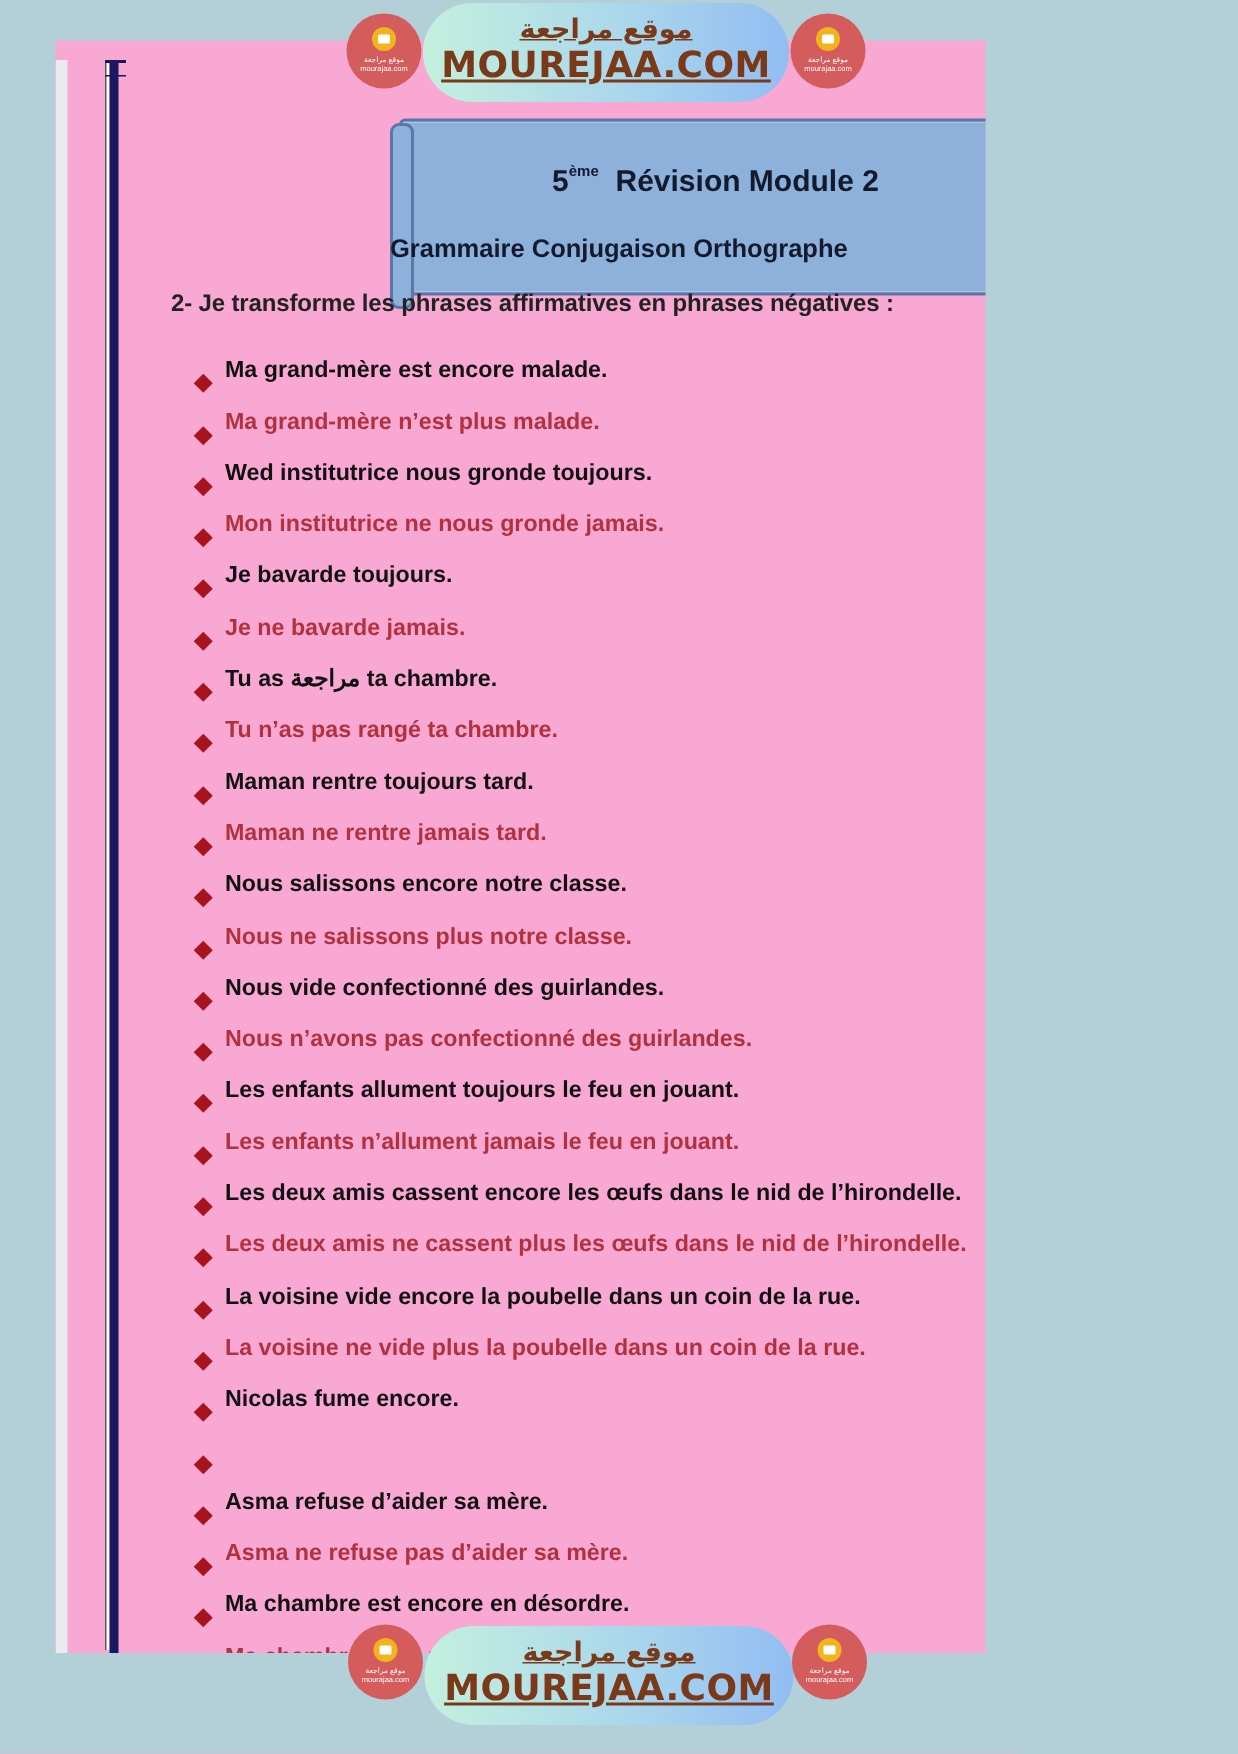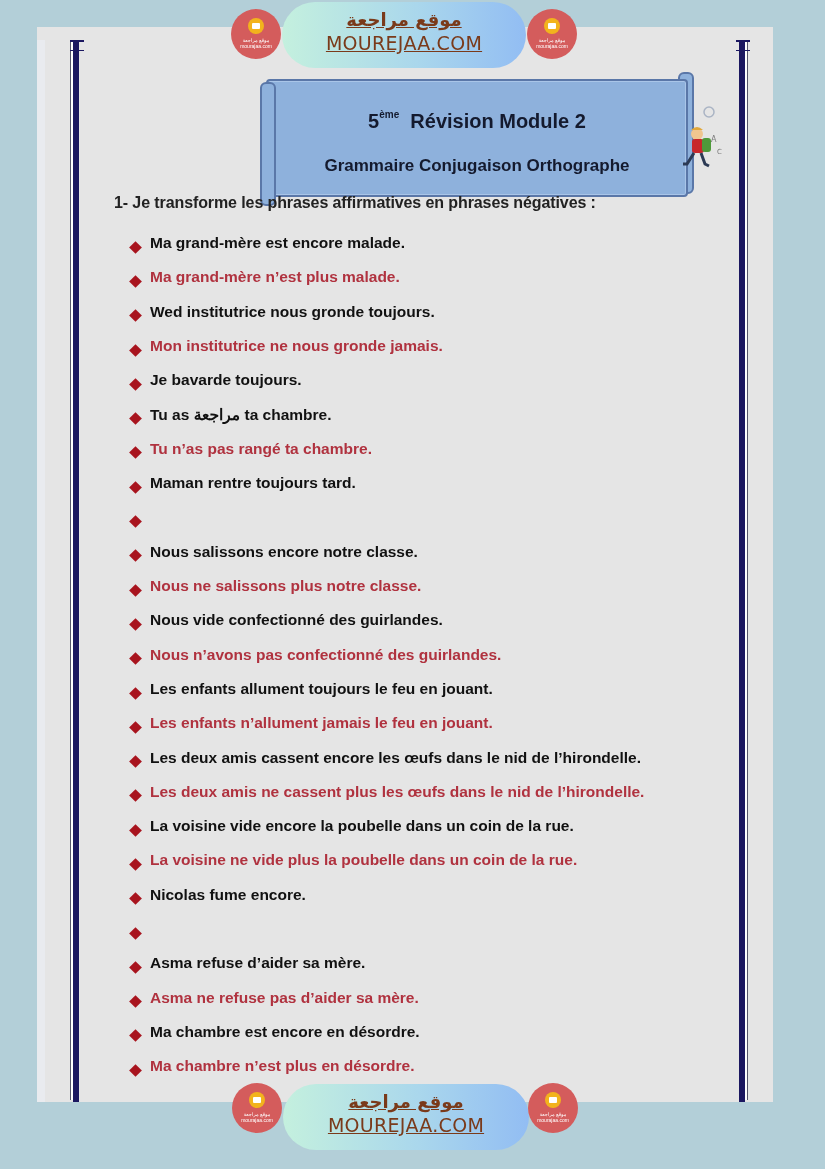--- a/index.html
+++ b/index.html
@@ -2,22 +2,22 @@
 <html><head>
 <meta charset="utf-8">
 <style>
   html, body { margin: 0; padding: 0; }
   body {
     width: 825px; height: 1169px; position: relative; overflow: hidden;
     background: #b3cfd8;
     font-family: "Liberation Sans", sans-serif;
   }
   .page {
-    position: absolute; left: 37px; top: 27px; width: 736px; height: 1075px;
-    background: #e5e5e5; overflow: hidden;
+    position: absolute; left: 37px; top: 27px; width: 620px; height: 1075px;
+    background: #f9a8d4; overflow: hidden;
   }
   .page .left-shadow {
     position: absolute; left: 0; top: 13px; width: 8px; height: 100%;
     background: #e9ebef;
   }
   .border-left, .border-right {
     position: absolute; top: 13px; bottom: 0; width: 6px; background: #1b1760;
   }
   .border-left { left: 36px; box-shadow: -4px 0 0 -2px #ffffff, -5px 0 0 -2px #55556a; }
   .border-right { left: 702px; box-shadow: 4px 0 0 -2px #ffffff, 5px 0 0 -2px #55556a; }
@@ -41,55 +41,55 @@
   .scroll-curl-right {
     position: absolute; right: 0; top: 0; width: 12px; height: 118px;
     border: 2px solid #5a77a8; border-radius: 6px; background: #8eb1dc;
   }
   .scroll-title {
     position: absolute; left: 0; right: 0; top: 38px; text-align: center;
     font-weight: bold; font-size: 20px; color: #141a2e;
   }
   .scroll-title sup { font-size: 10px; position: relative; top: -2px; }
   .scroll-subtitle {
-    position: absolute; left: 0; right: 0; top: 84px; text-align: center;
+    position: absolute; left: 0; right: 0; top: 84px; 
     font-weight: bold; font-size: 17px; color: #141a2e;
   }
 
   .kid {
     position: absolute; left: 642px; top: 75px; width: 48px; height: 80px;
   }
 
   .section-heading {
     position: absolute; left: 77px; top: 167px; font-weight: bold; font-size: 16px;
     color: #222222; letter-spacing: -0.1px;
   }
   .list { position: absolute; left: 92px; top: 199px; margin: 0; padding: 0; list-style: none; }
   .list li {
     height: 34.3px; line-height: 26px; font-weight: bold; font-size: 15.5px;
-    white-space: nowrap; display: flex; align-items: center;
+    white-space: nowrap; display: flex; align-items: flex-end;
   }
   .list li .bullet {
     display: inline-block; width: 9px; height: 9px; background: #a8141e;
     transform: rotate(45deg); margin: 8px 10px 0 2px; flex: none;
   }
   .list li.affirm { color: #111111; }
   .list li.neg { color: #b0323f; }
 
   .banner {
     position: absolute; width: 244px; height: 66px; border-radius: 33px;
     background: linear-gradient(90deg, #c4f0de 0%, #aad7ec 55%, #92bdf3 100%);
     text-align: center;
   }
   .banner .ar {
     display: block; margin-top: 7px; font-size: 18px; font-weight: bold; color: #7a3a1a;
     text-decoration: underline; line-height: 22px; font-family: "DejaVu Sans", sans-serif;
   }
   .banner .en {
-    display: block; font-size: 19px; font-weight: normal; color: #7a3a1a;
+    display: block; font-size: 24px; font-weight: bold; color: #7a3a1a;
     text-decoration: underline; line-height: 24px; font-family: "DejaVu Sans", sans-serif;
     letter-spacing: 0.3px;
   }
   .logo-circle {
     position: absolute; width: 50px; height: 50px; border-radius: 50%;
     background: #d45c5c; text-align: center;
   }
   .logo-circle .book {
     position: absolute; left: 17px; top: 9px; width: 16px; height: 16px; border-radius: 50%;
     background: #f2b31d;
@@ -125,21 +125,21 @@
     <text x="32" y="40" font-size="8" fill="#7a7a7a" font-family="DejaVu Sans, sans-serif">A</text>
     <text x="38" y="52" font-size="7" fill="#7a7a7a" font-family="DejaVu Sans, sans-serif">C</text>
     <circle cx="18" cy="32" r="6" fill="#f0c690"></circle>
     <path d="M12 28 Q18 22 24 28" fill="#e2a83c"></path>
     <rect x="13" y="37" width="12" height="14" rx="3" fill="#c8262b"></rect>
     <rect x="23" y="36" width="9" height="14" rx="3" fill="#4e9a3a"></rect>
     <path d="M15 51 L8 62 L4 62" stroke="#2c3a54" stroke-width="3" fill="none"></path>
     <path d="M22 51 L26 62 L30 64" stroke="#2c3a54" stroke-width="3" fill="none"></path>
   </svg>
 
-  <div class="section-heading">1- Je transforme les phrases affirmatives en phrases négatives :</div>
+  <div class="section-heading">2- Je transforme les phrases affirmatives en phrases négatives :</div>
 
   <ul class="list">
     <li class="affirm">
         <span class="bullet"></span>
         <span>Ma grand-mère est encore malade.</span>
       </li>
     <li class="neg">
         <span class="bullet"></span>
         <span>Ma grand-mère n’est plus malade.</span>
       </li>
@@ -148,34 +148,39 @@
         <span>Wed institutrice nous gronde toujours.</span>
       </li>
     <li class="neg">
         <span class="bullet"></span>
         <span>Mon institutrice ne nous gronde jamais.</span>
       </li>
     <li class="affirm">
         <span class="bullet"></span>
         <span>Je bavarde toujours.</span>
       </li>
+    <li class="neg">
+        <span class="bullet"></span>
+        <span>Je ne bavarde jamais.</span>
+      </li>
     <li class="affirm">
         <span class="bullet"></span>
         <span>Tu as مراجعة ta chambre.</span>
       </li>
     <li class="neg">
         <span class="bullet"></span>
         <span>Tu n’as pas rangé ta chambre.</span>
       </li>
     <li class="affirm">
         <span class="bullet"></span>
         <span>Maman rentre toujours tard.</span>
       </li>
     <li class="neg">
         <span class="bullet"></span>
+        <span>Maman ne rentre jamais tard.</span>
       </li>
     <li class="affirm">
         <span class="bullet"></span>
         <span>Nous salissons encore notre classe.</span>
       </li>
     <li class="neg">
         <span class="bullet"></span>
         <span>Nous ne salissons plus notre classe.</span>
       </li>
     <li class="affirm">

